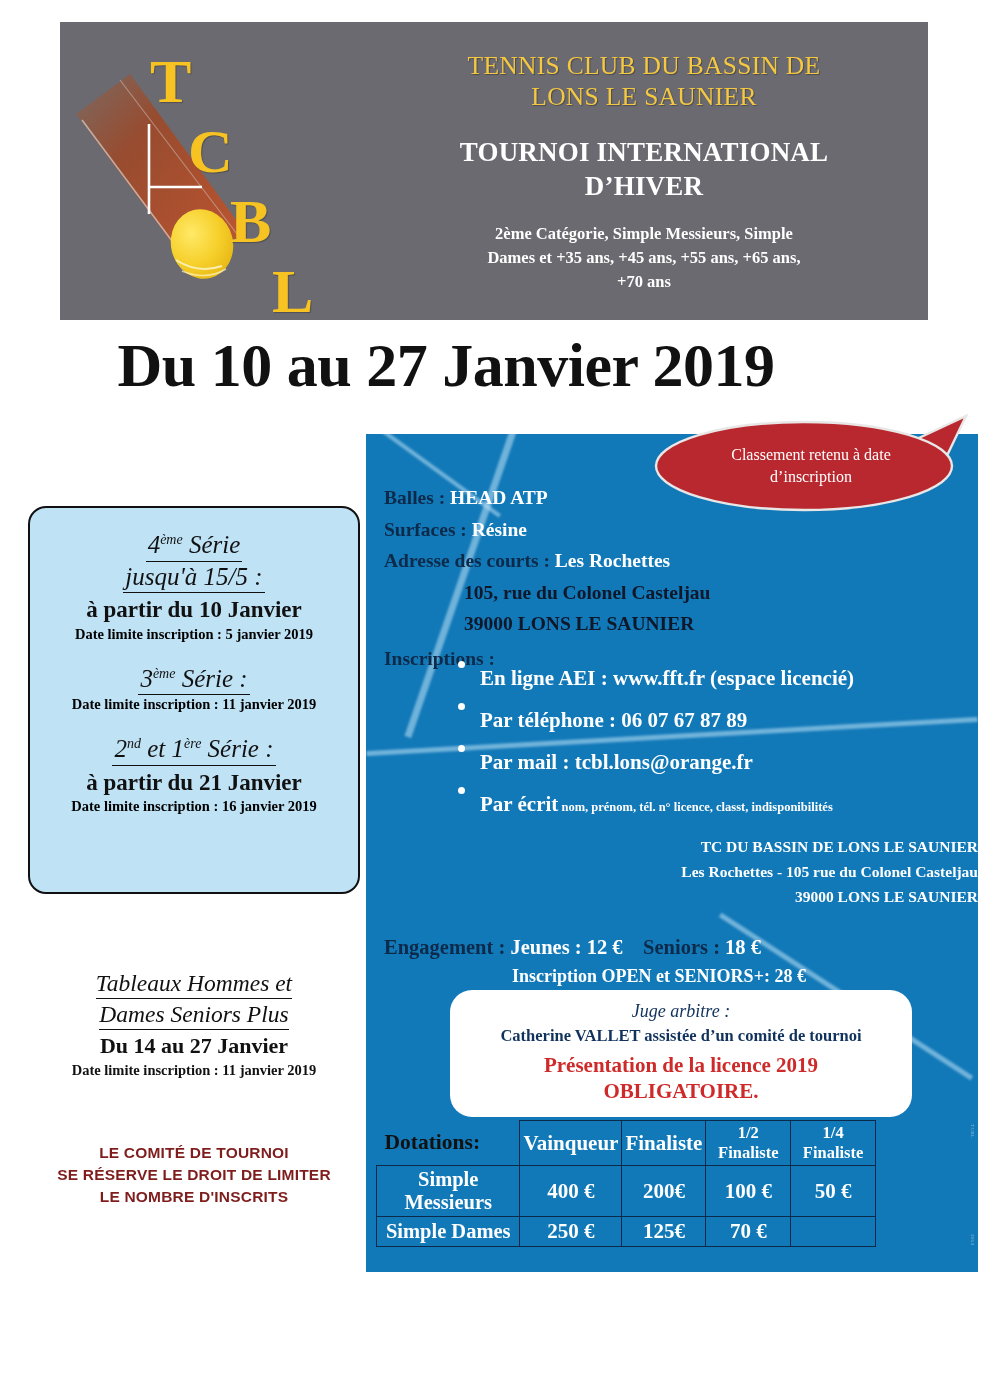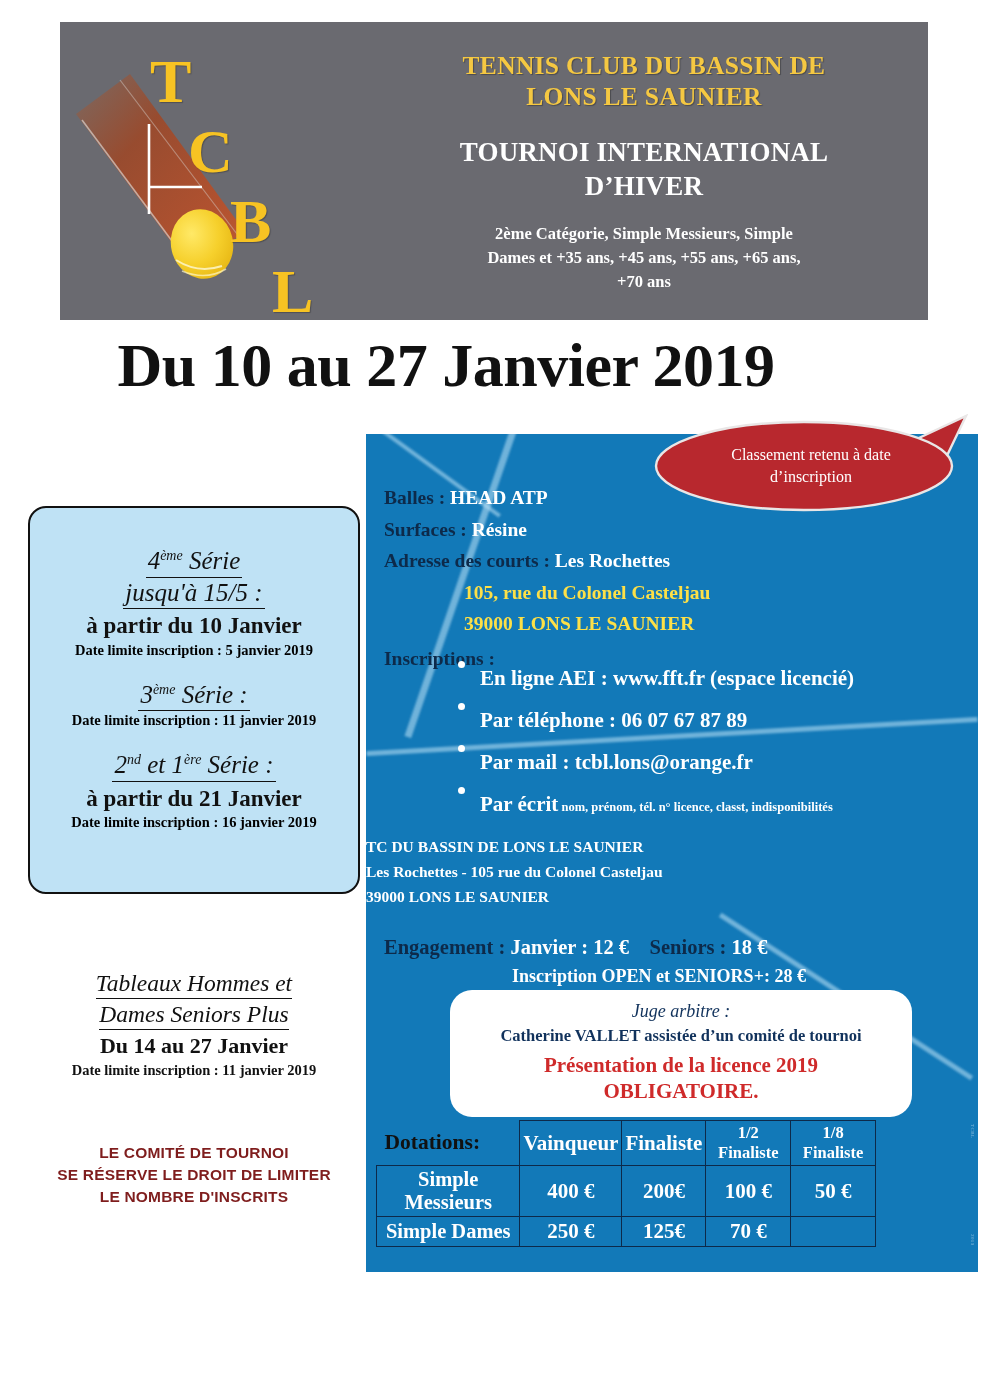--- a/index.html
+++ b/index.html
@@ -24,21 +24,21 @@
     font-family:"Liberation Serif", serif; line-height:1;
     text-shadow:1px 1px 1px rgba(0,0,0,.25);
   }
   .l-t{ left:80px;  top:18px;  font-size:62px; }
   .l-c{ left:118px; top:88px;  font-size:62px; }
   .l-b{ left:160px; top:158px; font-size:62px; }
   .l-l{ left:202px; top:228px; font-size:62px; }
 
   .header-text{ position:absolute; left:300px; top:0; width:568px; text-align:center; }
   .club-name{
-    color:#F5C842; font-weight:bold; font-size:25.5px; line-height:1.22;
+    color:#F5C842; font-weight:normal; font-size:25.5px; line-height:1.22;
     letter-spacing:.3px; margin-top:28px;
     text-shadow:1px 1px 1px rgba(0,0,0,.3);
   }
   .tourney-name{
     color:#ffffff; font-weight:bold; font-size:27px; line-height:1.25;
     margin-top:24px; letter-spacing:.2px;
   }
   .categories{
     color:#ffffff; font-weight:bold; font-size:16.5px; line-height:1.45;
     margin-top:18px; padding:0 24px;
@@ -61,32 +61,32 @@
   .s2{ width:612px; height:5px; left:0px; top:300px; transform:rotate(-3.2deg); filter:blur(1px); }
   .s3{ width:300px; height:5px; left:330px; top:560px; transform:rotate(33deg); filter:blur(1px); }
   .s4{ width:170px; height:4px; left:-20px; top:30px; transform:rotate(36deg); filter:blur(1px); }
 
   .bp-content{ position:absolute; left:0; top:0; width:612px; height:838px; }
 
   .kv{ font-size:19.5px; font-weight:bold; line-height:1.62; }
   .kv .lbl{ color:#0d2a4a; }
   .kv .val{ color:#ffffff; }
   .spec-block{ position:absolute; left:18px; top:48px; width:560px; }
-  .addr-line{ color:#fde047; font-weight:bold; font-size:19.5px; padding-left:80px; line-height:1.6; }
+  .addr-line{ color:#0f172a; font-weight:bold; font-size:19.5px; padding-left:80px; line-height:1.6; }
 
   .insc-title{ position:absolute; left:18px; top:214px; color:#0d2a4a; font-weight:bold; font-size:19.5px; }
   .insc-list{ position:absolute; left:92px; top:234px; width:510px; margin:0; padding:0; list-style:none; }
   .insc-list li{ position:relative; color:#ffffff; font-weight:bold; font-size:21px; line-height:1.0; margin-bottom:21px; padding-left:22px; }
   .insc-list li .dot{
     position:absolute; left:0; top:-7px; width:7px; height:7px; border-radius:50%;
     background:#ffffff;
   }
   .insc-list li .fine{ font-size:12.5px; font-weight:bold; }
 
-  .club-addr{ position:absolute; left:0; top:400px; width:612px; text-align:left;
+  .club-addr{ position:absolute; left:0; top:400px; width:612px; text-align:right;
     color:#ffffff; font-weight:bold; font-size:15.5px; line-height:1.62; }
 
   .engage{ position:absolute; left:18px; top:498px; width:576px; }
   .engage .row1{ font-size:20.5px; font-weight:bold; line-height:1.5; }
   .engage .row1 .lbl{ color:#0d2a4a; }
   .engage .row1 .val{ color:#ffffff; }
   .engage .row2{ text-align:center; font-size:18px; font-weight:bold; color:#ffffff; line-height:1.5; padding-right:26px; }
 
   .judge-box{
     position:absolute; left:84px; top:556px; width:442px;
@@ -126,21 +126,21 @@
   .bubble-text{
     position:absolute; left:0; top:30px; width:314px; text-align:center;
     color:#ffffff; font-size:16px; line-height:1.35;
   }
 
   
   .series-box{
     position:absolute; left:28px; top:506px; width:332px; height:388px;
     background:#BFE2F5; border:2.5px solid #111111; border-radius:18px;
     box-sizing:border-box; text-align:center;
-    padding-top:38px;
+    padding-top:22px;
   }
   .series-group{ margin-bottom:16px; }
   .series-head{
     display:inline-block; font-style:italic; font-size:25px; color:#111111;
     border-bottom:1.6px solid #111111; line-height:1.22; padding:0 2px;
   }
   .series-head sup{ font-size:14px; font-style:italic; }
   .series-sub{ font-size:23px; font-weight:bold; color:#111111; line-height:1.3; margin-top:2px; }
   .series-lim{ font-size:14.5px; font-weight:bold; color:#000000; line-height:1.3; }
   .sg2{ margin-top:20px; }
@@ -269,21 +269,21 @@
 
       <div class="club-addr">
         <div>TC DU BASSIN DE LONS LE SAUNIER</div>
         <div>Les Rochettes - 105 rue du Colonel Casteljau</div>
         <div>39000 LONS LE SAUNIER</div>
       </div>
 
       <div class="engage">
         <div class="row1">
           <span class="lbl">Engagement :</span>
-          <span class="val">Janvier :</span>
+          <span class="val">Jeunes :</span>
           <span class="val">12 €</span>
           &nbsp;&nbsp;
           <span class="lbl">Seniors :</span>
           <span class="val">18 €</span>
         </div>
         <div class="row2">Inscription OPEN et SENIORS+: 28 €</div>
       </div>
 
       <div class="judge-box">
         <div class="judge-title">Juge arbitre :</div>
@@ -294,21 +294,21 @@
         </div>
       </div>
 
       <table class="dot-table">
         <tbody>
             <tr>
           <td class="corner">Dotations:</td>
           <td>Vainqueur</td>
           <td>Finaliste</td>
           <td class="h-small">1/2 Finaliste</td>
-          <td class="h-small">1/8 Finaliste</td>
+          <td class="h-small">1/4 Finaliste</td>
         </tr>
         <tr>
           <td class="rowlbl">Simple Messieurs</td>
           <td>400 €</td>
           <td>200€</td>
           <td>100 €</td>
           <td>50 €</td>
         </tr>
         <tr>
           <td class="rowlbl">Simple Dames</td>

